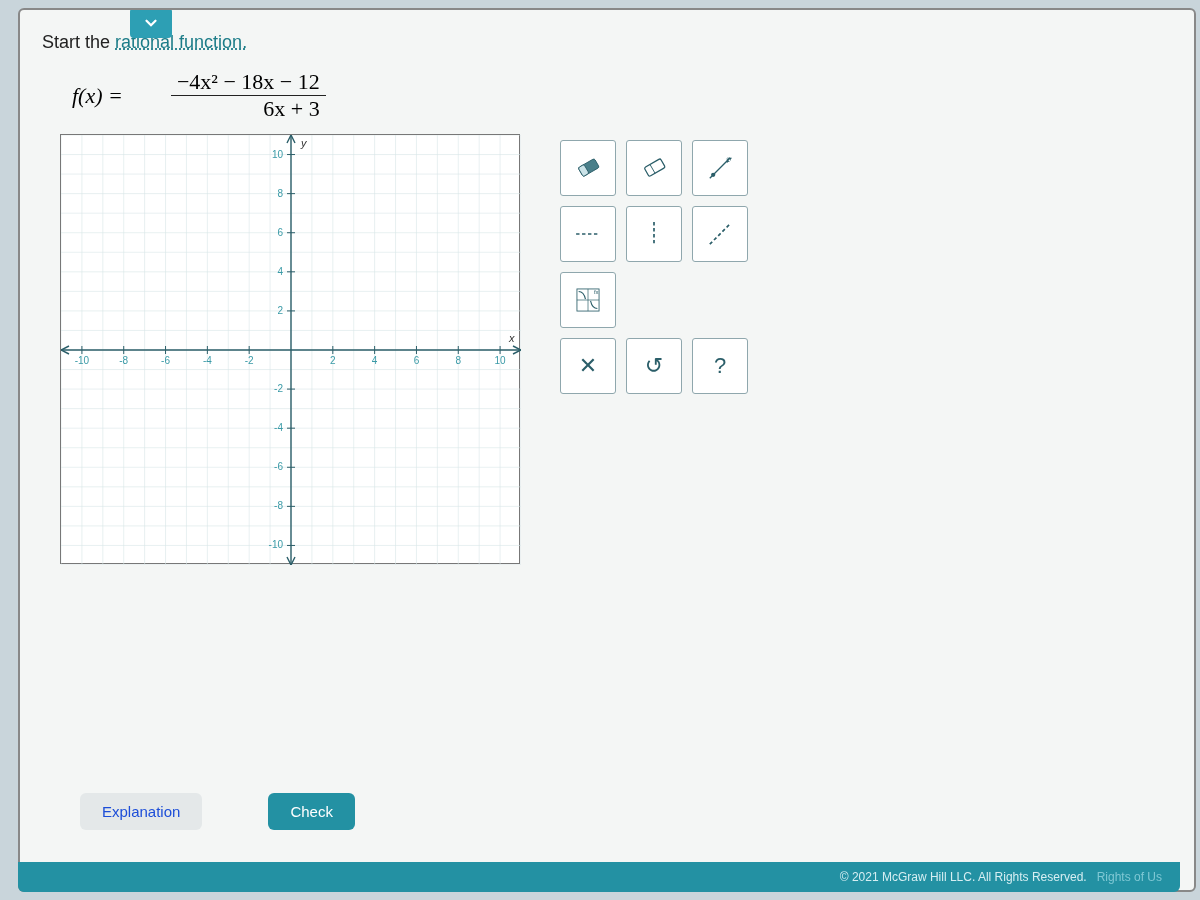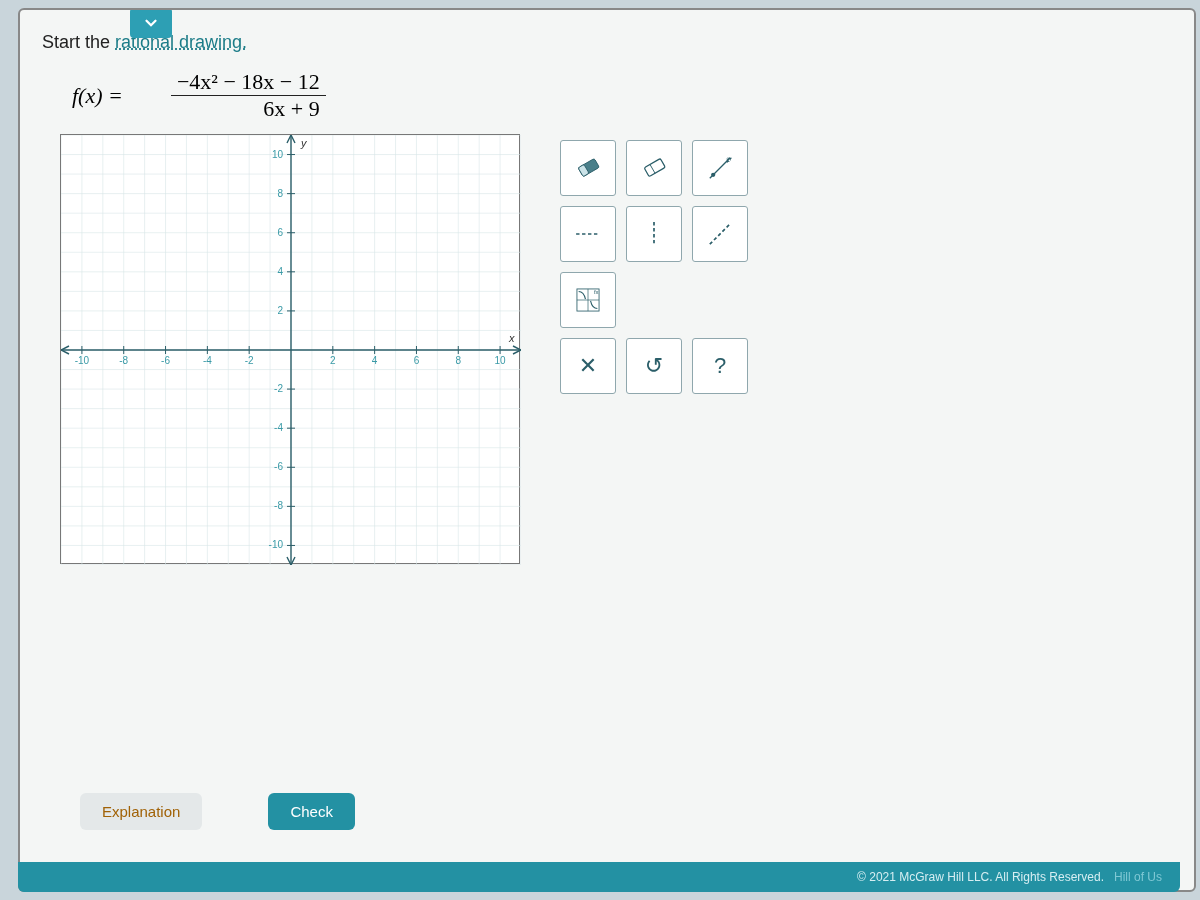--- a/index.html
+++ b/index.html
@@ -117,21 +117,21 @@
     display: flex;
     gap: 18px;
   }
   .btn {
     padding: 10px 22px;
     border-radius: 6px;
     font-size: 15px;
     border: none;
     cursor: pointer;
   }
-  .btn-exp { background: #e4e8e9; color: #a16207; }
+  .btn-exp { background: #e4e8e9; color: #1d4ed8; }
   .btn-check { background: #2391a3; color: #fff; margin-left: 48px; }
   .footer {
     position: absolute;
     left: 18px;
     right: 20px;
     bottom: 8px;
     height: 30px;
     background: #2391a3;
     color: #d6eef2;
     font-size: 12px;
@@ -149,28 +149,28 @@
 <div class="frame">
 
   <div class="chev">
     <svg viewBox="0 0 24 24">
         <path d="M6 9l6 6 6-6" fill="none" stroke="#fff" stroke-width="3" stroke-linecap="round"></path>
       </svg>
   </div>
 
   <p class="prompt1">
     <span>Start the </span>
-    <span class="link">rational drawing.</span>
+    <span class="link">rational function.</span>
   </p>
 
   <div class="equation">
     <span class="lhs">f(x) =</span>
     <span class="frac">
       <span class="num">−4x² − 18x − 12</span>
-      <span class="den">6x + 9</span>
+      <span class="den">6x + 3</span>
     </span>
   </div>
 
 
   <div class="work-area">
     <div class="graph-box">
       <svg id="graph-svg" width="460" height="430">
           <line x1="0" y1="0" x2="0" y2="430" stroke="#d8e5e8" stroke-width="0.6"></line>
           <line x1="20.90909090909091" y1="0" x2="20.90909090909091" y2="430" stroke="#d8e5e8" stroke-width="0.6"></line>
           <line x1="41.81818181818182" y1="0" x2="41.81818181818182" y2="430" stroke="#d8e5e8" stroke-width="0.6"></line>
@@ -331,14 +331,14 @@
   </div>
 
   <div class="bottom-btns">
     <button class="btn btn-exp">Explanation</button>
     <button class="btn btn-check">Check</button>
   </div>
 </div>
 
 <div class="footer">
   <span>© 2021 McGraw Hill LLC. All Rights Reserved.</span>
-  <span class="terms">Hill of Us</span>
+  <span class="terms">Rights of Us</span>
 </div>
 
 </body></html>

